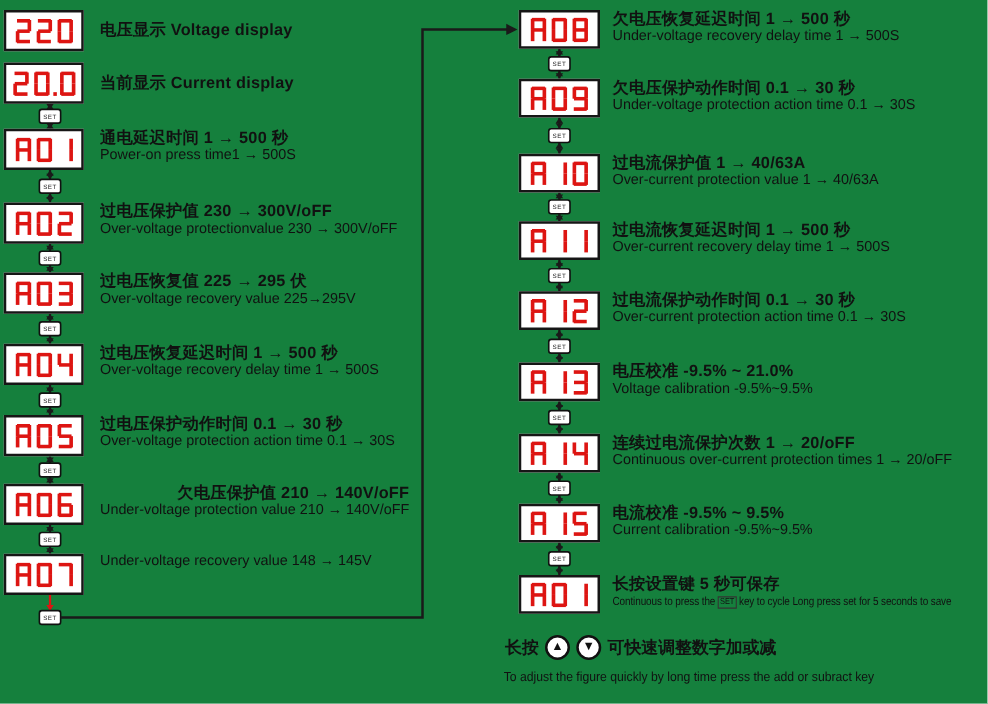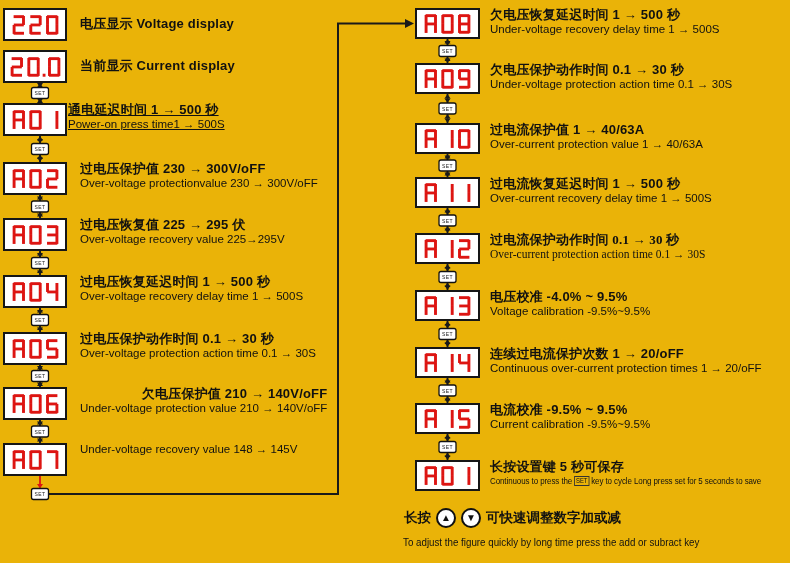--- a/index.html
+++ b/index.html
@@ -1,16 +1,16 @@
 <!DOCTYPE html>
 <html><head>
 <meta charset="utf-8">
 <style>
   html,body{margin:0;padding:0;background:#fff;}
-  #diagram{position:relative;width:790px;height:563px;background:#eab308;overflow:hidden;
+  #diagram{position:relative;width:790px;height:563px;background:#15803d;overflow:hidden;
            font-family:"Liberation Sans",sans-serif;color:#111;}
   #wires{position:absolute;left:0;top:0;width:790px;height:563px;pointer-events:none;}
   .unit{position:absolute;left:0;height:0;}
   .display{position:absolute;background:#fff;border:2px solid #161616;box-sizing:border-box;
            display:flex;align-items:center;justify-content:center;}
   .lbl{position:absolute;white-space:nowrap;}
   .zh{font-size:13px;font-weight:600;line-height:15px;letter-spacing:0.2px;}
   .en{font-size:11.5px;line-height:15px;}
   .en.small{font-size:9.4px;line-height:13px;letter-spacing:-0.1px;transform:scaleX(0.85);transform-origin:0 50%;}
   .set-chip{display:inline-block;border:1px solid #333;font-size:7px;line-height:7.5px;padding:0 1px;vertical-align:1px;}
@@ -228,21 +228,21 @@
               <rect x="29.7" y="0.9" width="3.3" height="10.2"></rect>
               <rect x="29.7" y="11.1" width="3.3" height="10.2"></rect>
               <rect x="20.1" y="18.9" width="11.8" height="3.3"></rect>
               <rect x="19" y="11.1" width="3.3" height="10.2"></rect>
               <rect x="19" y="0.9" width="3.3" height="10.2"></rect>
               <rect x="48.7" y="0.9" width="3.3" height="10.2"></rect>
               <rect x="48.7" y="11.1" width="3.3" height="10.2"></rect>
             </g>
           </svg>
         </div>
-      <div class="lbl" style="left: 68px; top: -1px; text-decoration: underline;">
+      <div class="lbl" style="left: 80px; top: -1px;">
         <div class="zh">通电延迟时间 1 → 500 秒</div>
         <div class="en">Power-on press time1 → 500S</div>
       </div>
     </div>
       <div class="unit" style="top: 162px;">
       <div class="display" style="left: 3px; width: 64px; height: 33px;">
           <svg width="51" height="20" viewBox="0 0 58 22.3">
             <g fill="#dd1512" transform="translate(3,0)">
               <rect x="1.1" y="0" width="11.8" height="3.3"></rect>
               <rect x="10.7" y="0.9" width="3.3" height="10.2"></rect>
@@ -533,21 +533,21 @@
               <rect x="29.7" y="0.9" width="3.3" height="10.2"></rect>
               <rect x="29.7" y="11.1" width="3.3" height="10.2"></rect>
               <rect x="39.1" y="0" width="11.8" height="3.3"></rect>
               <rect x="48.7" y="0.9" width="3.3" height="10.2"></rect>
               <rect x="39.3" y="9.5" width="11.4" height="3.2"></rect>
               <rect x="38" y="11.1" width="3.3" height="10.2"></rect>
               <rect x="39.1" y="18.9" width="11.8" height="3.3"></rect>
             </g>
           </svg>
         </div>
-      <div class="lbl" style="left: 490px; top: -1px; font-family: Liberation Serif, serif;">
+      <div class="lbl" style="left: 490px; top: -1px;">
         <div class="zh">过电流保护动作时间 0.1 → 30 秒</div>
         <div class="en">Over-current protection action time 0.1 → 30S</div>
       </div>
     </div>
       <div class="unit" style="top: 290px;">
       <div class="display" style="left: 415px; width: 65px; height: 31px;">
           <svg width="51" height="20" viewBox="0 0 58 22.3">
             <g fill="#dd1512" transform="translate(3,0)">
               <rect x="1.1" y="0" width="11.8" height="3.3"></rect>
               <rect x="10.7" y="0.9" width="3.3" height="10.2"></rect>
@@ -559,21 +559,21 @@
               <rect x="29.7" y="11.1" width="3.3" height="10.2"></rect>
               <rect x="39.1" y="0" width="11.8" height="3.3"></rect>
               <rect x="48.7" y="0.9" width="3.3" height="10.2"></rect>
               <rect x="39.3" y="9.5" width="11.4" height="3.2"></rect>
               <rect x="48.7" y="11.1" width="3.3" height="10.2"></rect>
               <rect x="39.1" y="18.9" width="11.8" height="3.3"></rect>
             </g>
           </svg>
         </div>
       <div class="lbl" style="left: 490px; top: -1px;">
-        <div class="zh">电压校准 -4.0% ~ 9.5%</div>
+        <div class="zh">电压校准 -9.5% ~ 21.0%</div>
         <div class="en">Voltage calibration -9.5%~9.5%</div>
       </div>
     </div>
       <div class="unit" style="top: 347px;">
       <div class="display" style="left: 415px; width: 65px; height: 31px;">
           <svg width="51" height="20" viewBox="0 0 58 22.3">
             <g fill="#dd1512" transform="translate(3,0)">
               <rect x="1.1" y="0" width="11.8" height="3.3"></rect>
               <rect x="10.7" y="0.9" width="3.3" height="10.2"></rect>
               <rect x="10.7" y="11.1" width="3.3" height="10.2"></rect>

